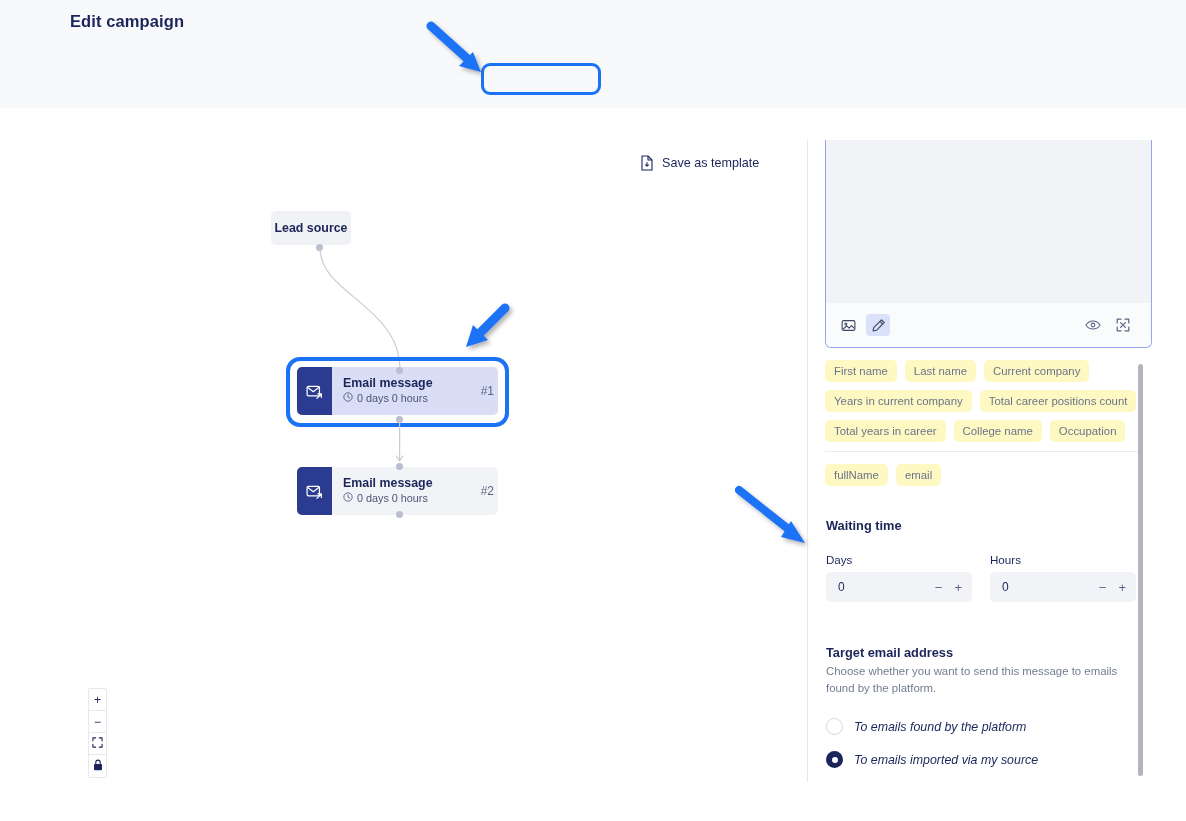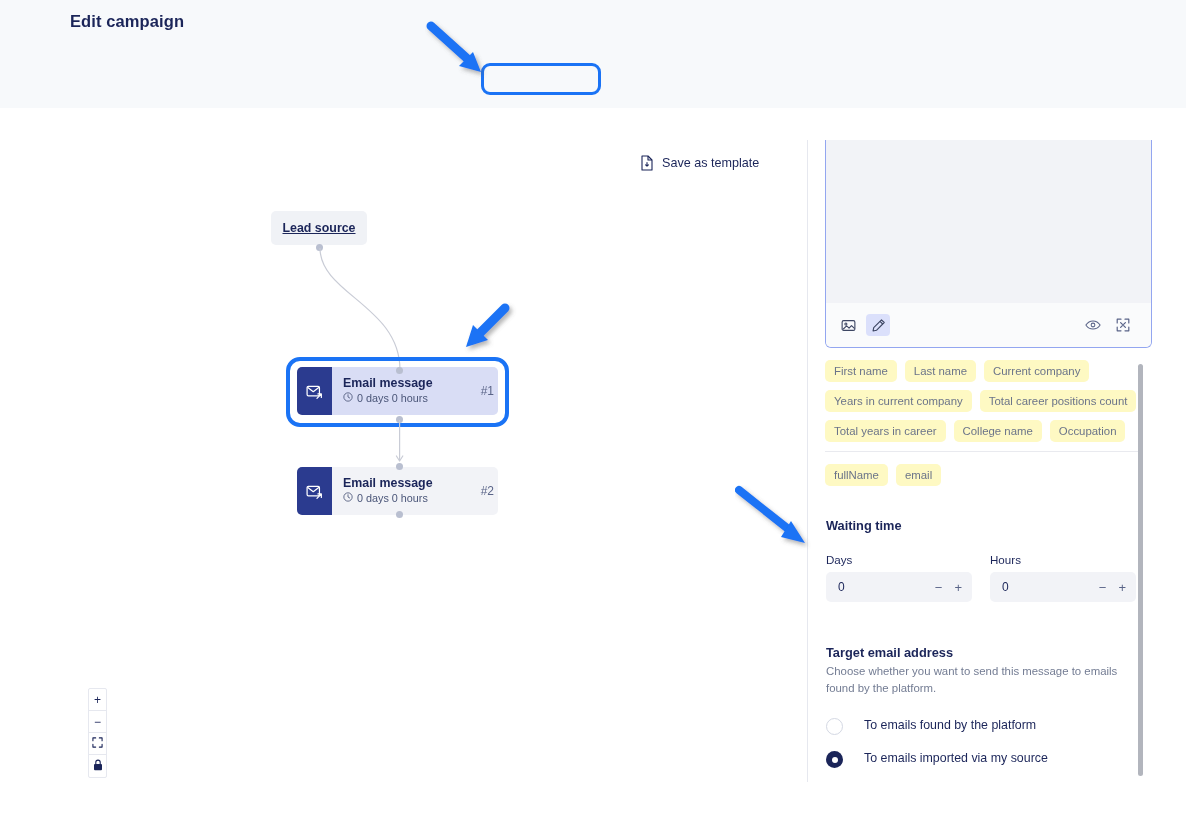--- a/index.html
+++ b/index.html
@@ -39,24 +39,24 @@
   .canvas { position: absolute; left: 0; top: 108px; width: 807px; height: 713px; background: #fff; }
 
   .save-template {
     position: absolute; left: 640px; top: 155px;
     display: flex; align-items: center; gap: 8px;
     font-size: 12.6px; color: #1b2559; cursor: pointer;
   }
   .save-template svg { display: block; }
 
   .node-lead {
-    position: absolute; left: 271px; top: 211px; width: 96px; height: 34px;
+    position: absolute; left: 271px; top: 211px; width: 80px; height: 34px;
     background: #f0f2f6; border-radius: 5px;
     display: flex; align-items: center; justify-content: center;
-    font-size: 12.4px; font-weight: 700; color: #1b2559; text-decoration: underline;
+    font-size: 12.4px; font-weight: 700; color: #1b2559;
   }
 
   .node {
     position: absolute; display: flex; height: 48px; width: 201px;
     border-radius: 5px; overflow: hidden; background: #f2f3f7;
   }
   .node-icon {
     width: 35px; flex: 0 0 35px; background: #2b3b8f;
     display: flex; align-items: center; justify-content: center;
   }
@@ -136,21 +136,21 @@
     height: 30px; background: #f2f3f7; border-radius: 5px;
     display: flex; align-items: center; justify-content: space-between;
     padding: 0 10px 0 12px;
   }
   .stepper-val { font-size: 12px; color: #1b2559; }
   .stepper-btns { display: flex; align-items: center; gap: 12px; color: #5a6488; font-size: 13px; }
   .stepper-btns span { cursor: pointer; line-height: 1; }
 
   .target { position: absolute; left: 11px; top: 510px; width: 320px; }
   .radios { margin-top: 22px; display: flex; flex-direction: column; gap: 16px; }
-  .radio-row { display: flex; align-items: flex-start; gap: 21px; cursor: pointer; }
+  .radio-row { display: flex; align-items: center; gap: 11px; cursor: pointer; font-style: italic; }
   .radio {
     width: 17px; height: 17px; border-radius: 50%; border: 1px solid #d4d8e3;
     background: #fff; flex: 0 0 17px;
   }
   .radio.checked {
     border: none; background: #1b2559;
     display: flex; align-items: center; justify-content: center;
   }
   .radio.checked::after { content: ""; width: 6px; height: 6px; border-radius: 50%; background: #fff; }
   .radio-label { font-size: 12.4px; color: #1b2559; }

